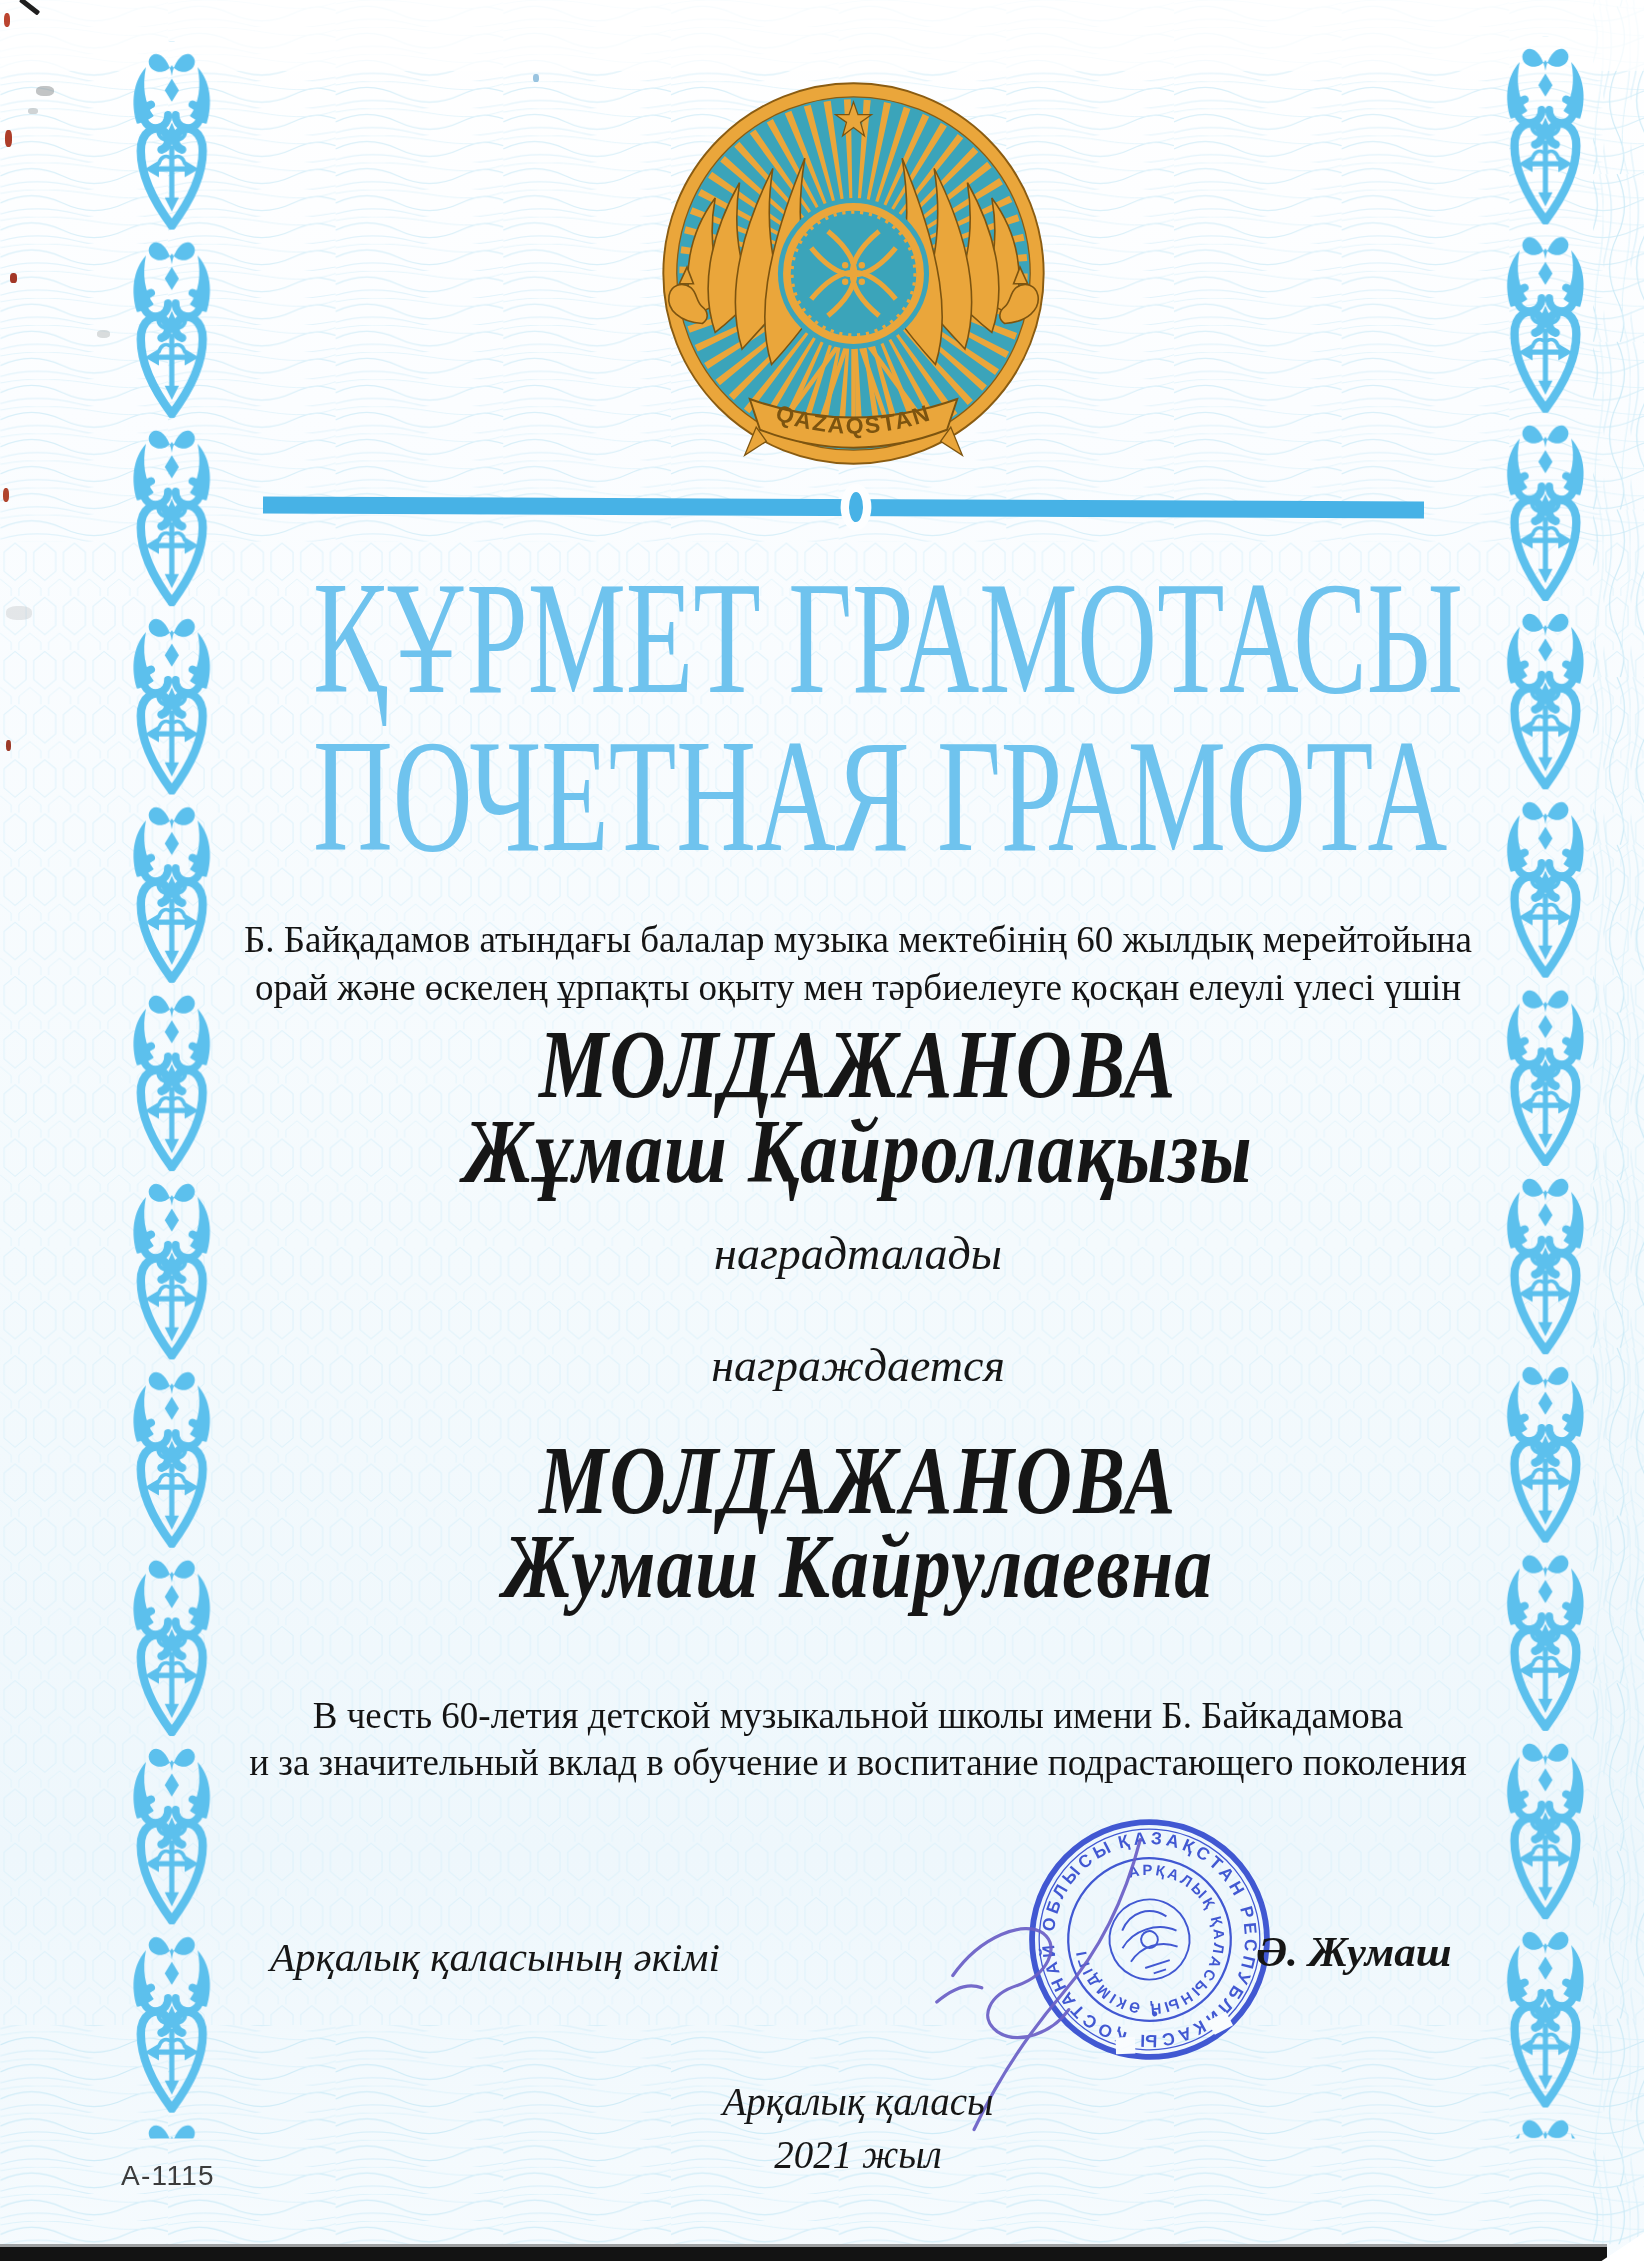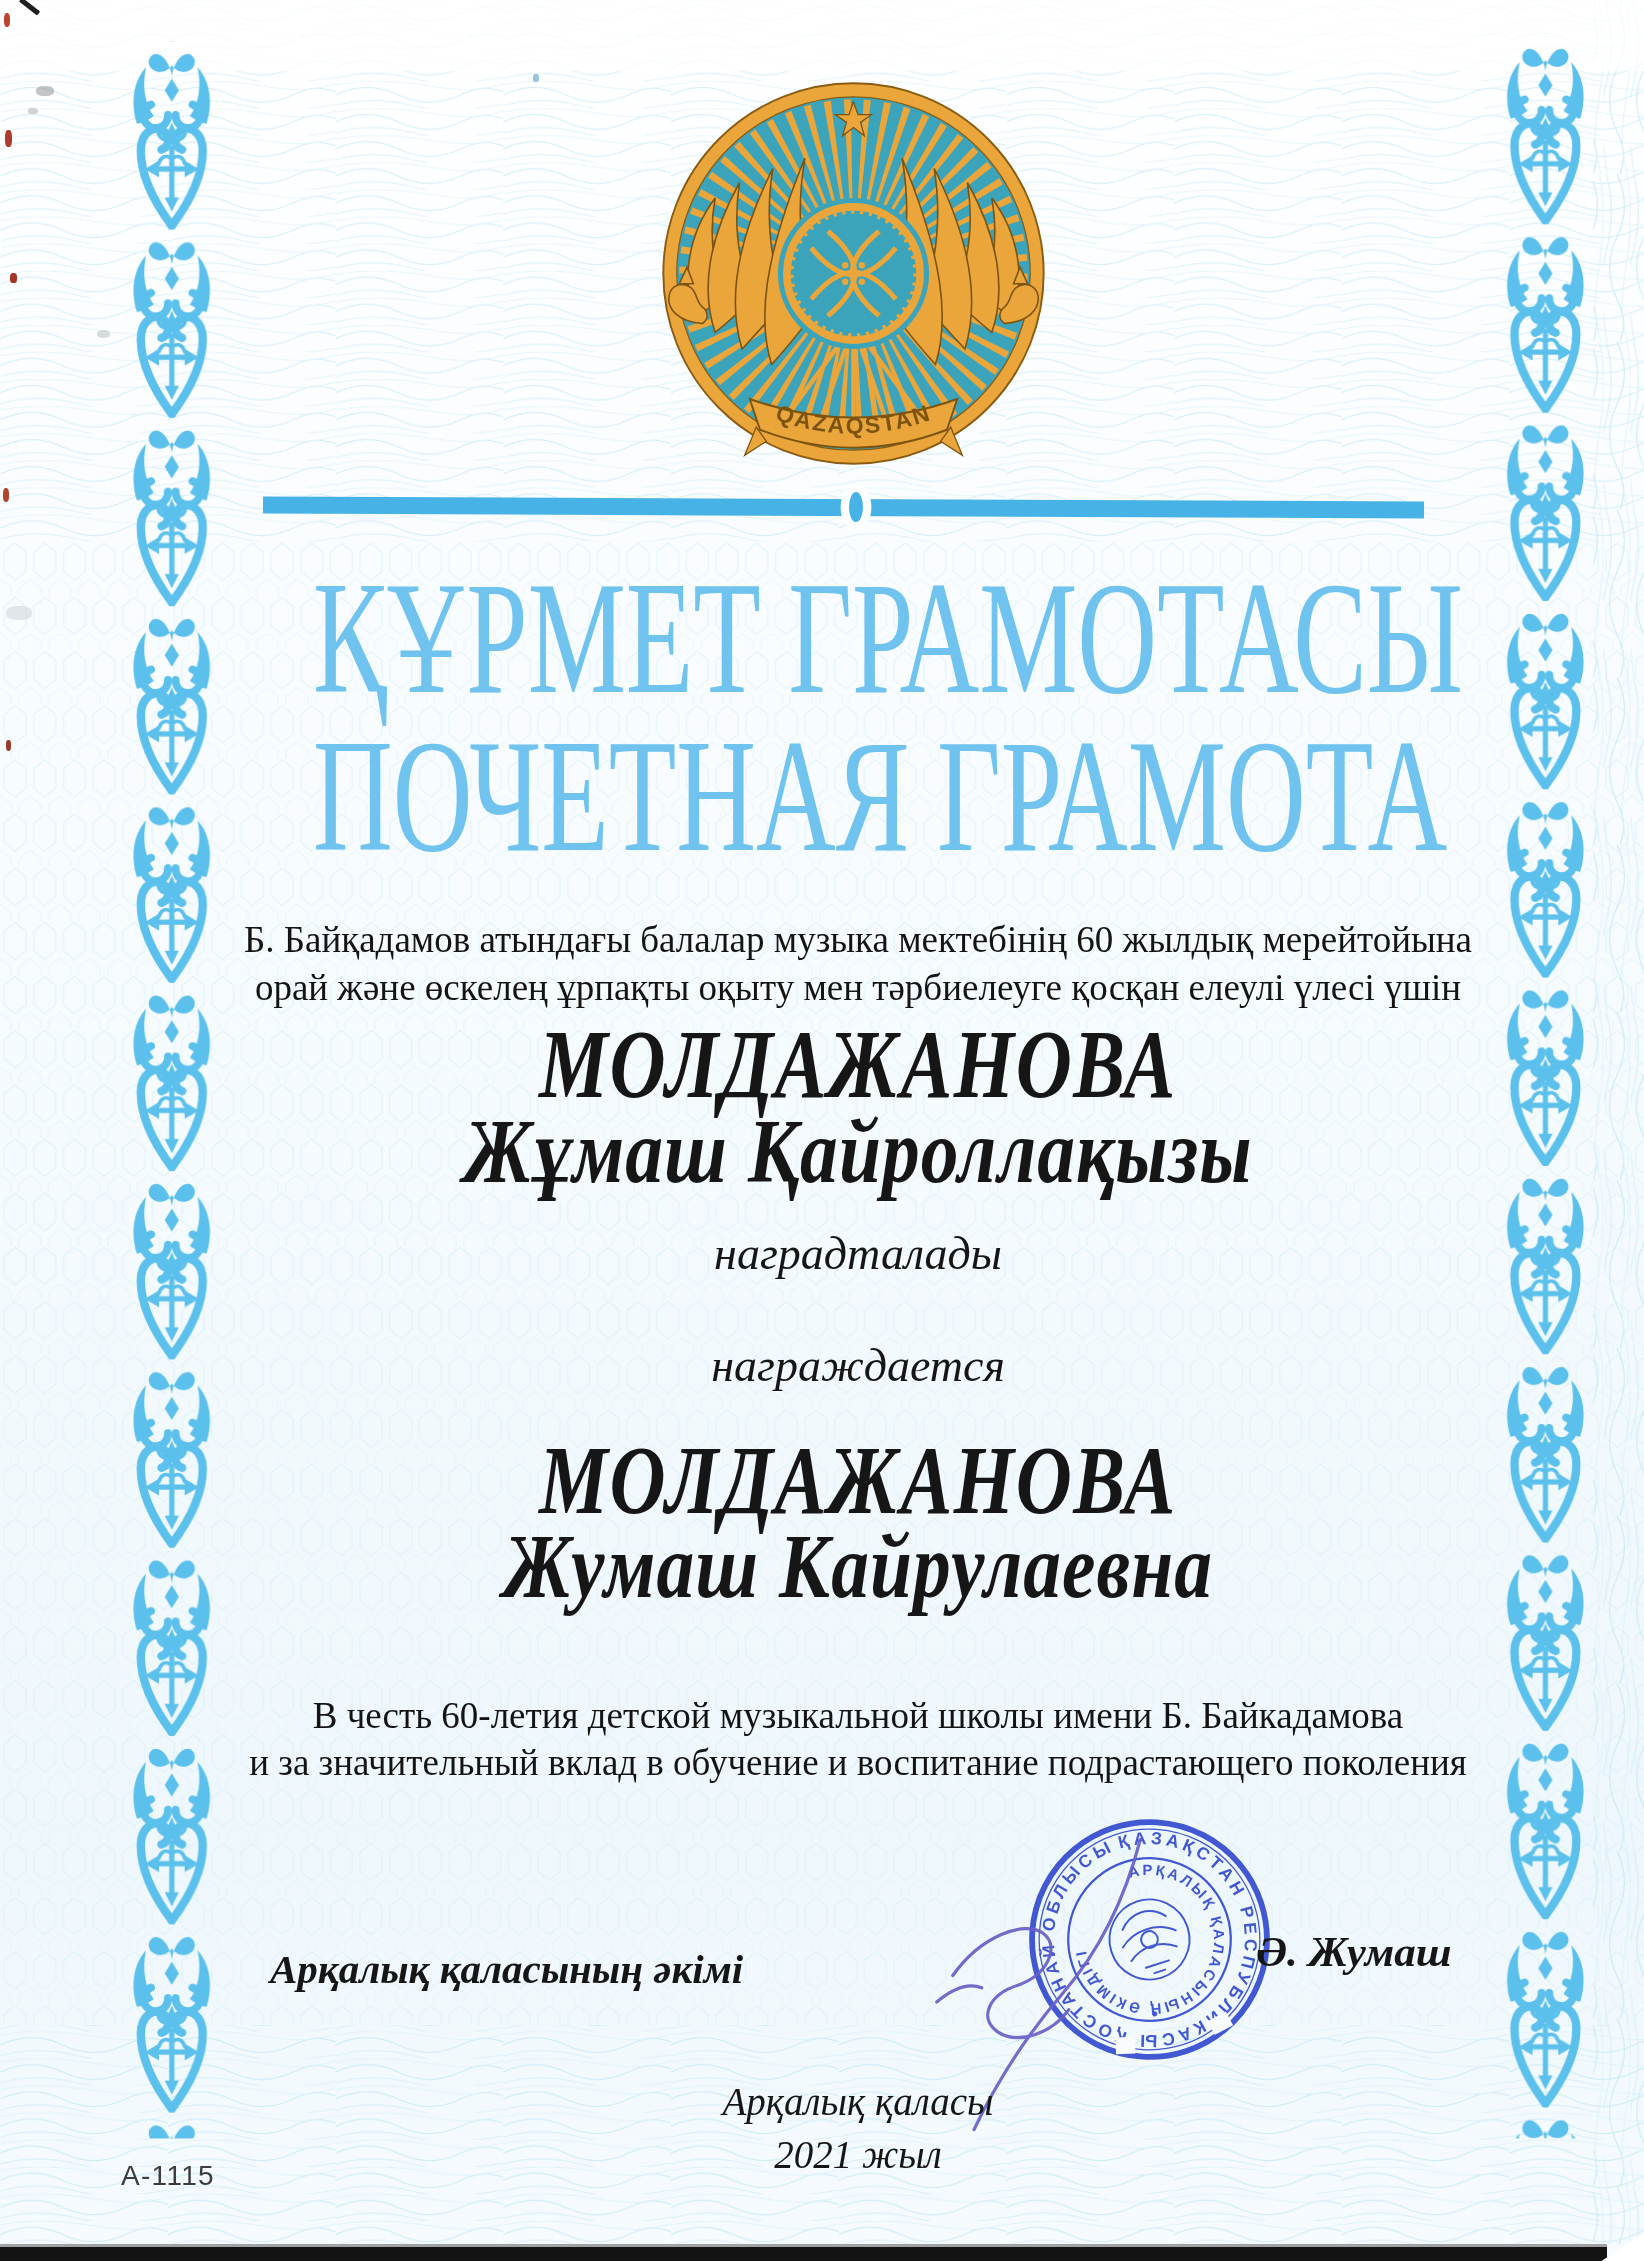--- a/index.html
+++ b/index.html
@@ -32,21 +32,21 @@
   .verb { font-style:italic; font-size:46px; line-height:46px; }
   .verb-kk { top:1231px; }
   .verb-ru { top:1343px; }
 
   .divider { position:absolute; left:263px; top:499px; width:1161px; height:17px;
              background:#47b2e6; transform:rotate(0.25deg); }
   .divider-dot { position:absolute; left:586px; top:-7px; width:14px; height:30px;
              border-radius:50%; background:#47b2e6; box-shadow:0 0 0 8.4px #fdfeff; }
 
   .official-label { position:absolute; left:270px; top:1937px; font-size:41px; line-height:41px;
-             font-weight:bold; font-style:italic; white-space:nowrap;margin-top:12px; }
+             font-weight:normal; font-style:italic; white-space:nowrap; }
   .signer-name { position:absolute; left:1256px; top:1930px; font-size:43px; line-height:43px;
              font-weight:bold; font-style:italic; white-space:nowrap; }
   .place { top:2082px; font-size:39px; line-height:39px; font-style:italic; }
   .year  { top:2135px; font-size:39px; line-height:39px; font-style:italic; }
   .serial { position:absolute; left:121px; top:2162px; font-size:28px; line-height:28px;
             font-family:"Liberation Sans","DejaVu Sans",sans-serif; color:#3c3c3c; letter-spacing:1.3px;text-align:right; }
 
   .stamp-svg { position:absolute; left:1014px; top:1804px; }
   .sig-svg   { position:absolute; left:903px; top:1819px; }
   .emblem-svg{ position:absolute; left:655px; top:75px; }

